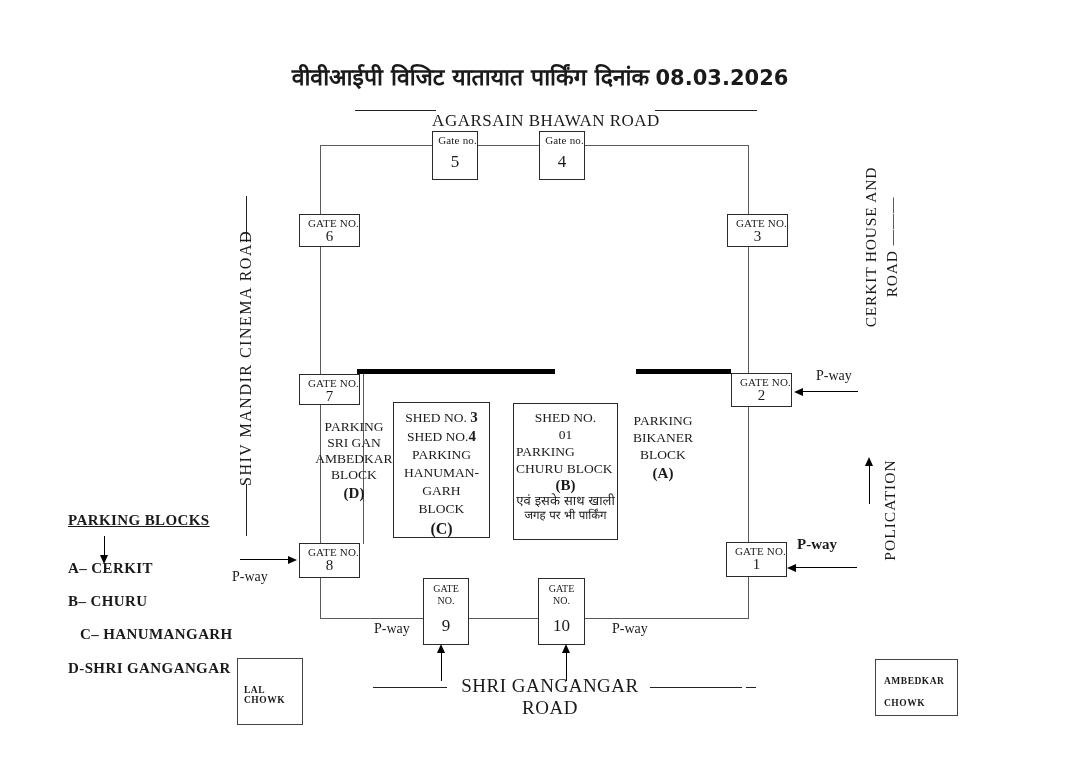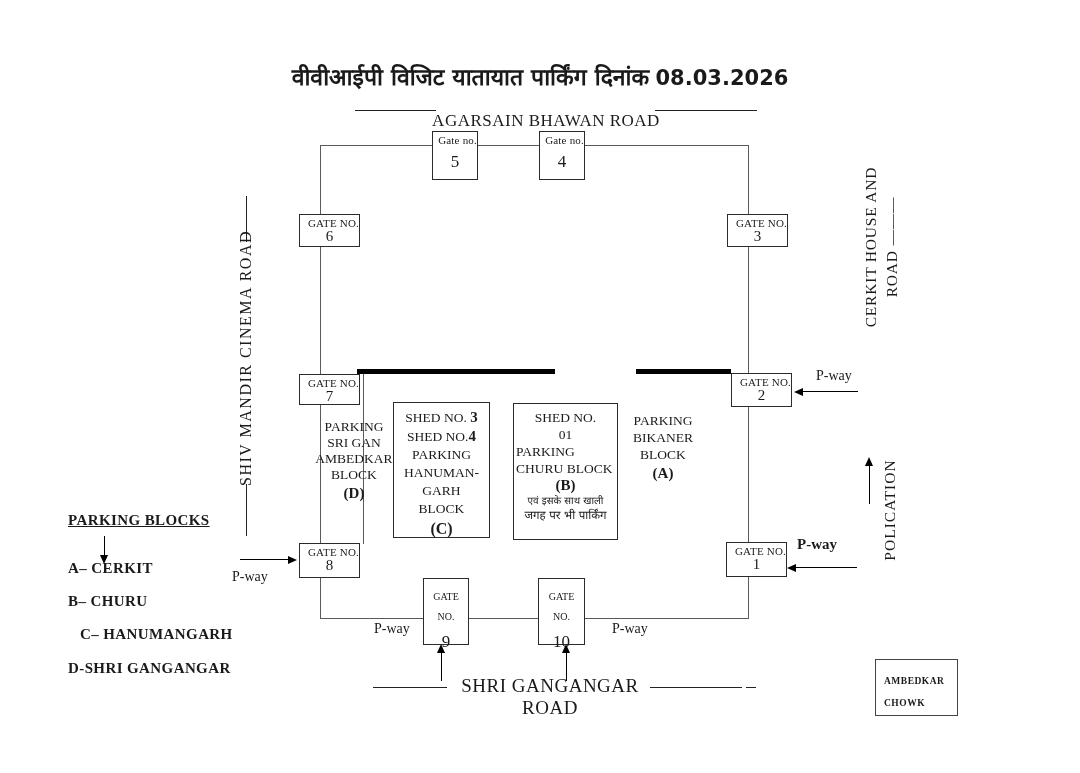--- a/index.html
+++ b/index.html
@@ -7,21 +7,21 @@
           font-family:"Liberation Serif", serif;color:#1a1a1a;}
   .abs{position:absolute;}
   .hline{position:absolute;height:0;border-top:1px solid #5a5a5a;}
   .vline{position:absolute;width:0;border-left:1px solid #5a5a5a;}
   .inkline{border-color:#222;}
   .thickbar{position:absolute;height:5px;background:#000;}
   .gate{position:absolute;background:#fff;border:1px solid #2b2b2b;box-sizing:border-box;}
   .glabel{font-size:11px;text-align:right;padding:2px 0 0 3px;letter-spacing:.2px;white-space:nowrap;}
   .gnum{font-size:15px;text-align:center;line-height:15px;}
   .gnum-big{font-size:17px;text-align:center;margin-top:6px;}
-  .g2l{font-size:10px;text-align:center;padding-top:4px;line-height:12px;margin-top:8px;}
+  .g2l{font-size:10px;text-align:center;padding-top:4px;line-height:12px;}
   .block-text{position:absolute;text-align:center;font-size:13.5px;line-height:16px;}
   .shedbox{position:absolute;background:#fff;border:1px solid #2b2b2b;box-sizing:border-box;
            text-align:center;font-size:13.5px;line-height:18px;padding-top:5px;}
   .code{font-weight:bold;font-size:15px;margin-top:2px;}
   .pway{position:absolute;font-size:14px;}
   .pway-b{position:absolute;font-size:15px;font-weight:bold;}
   .ah-left{position:absolute;width:0;height:0;border-top:4px solid transparent;border-bottom:4px solid transparent;border-right:9px solid #000;}
   .ah-right{position:absolute;width:0;height:0;border-top:4px solid transparent;border-bottom:4px solid transparent;border-left:9px solid #000;}
   .ah-up{position:absolute;width:0;height:0;border-left:4px solid transparent;border-right:4px solid transparent;border-bottom:9px solid #000;}
   .ah-down{position:absolute;width:0;height:0;border-left:4px solid transparent;border-right:4px solid transparent;border-top:9px solid #000;}
@@ -115,21 +115,21 @@
     <div>BLOCK</div>
     <div class="code" style="font-size:16px;">(C)</div>
   </div>
 
   <div class="shedbox" style="left:513px;top:403px;width:105px;height:137px;line-height:17px;">
     <div>SHED NO.</div>
     <div>01</div>
     <div style="text-align:left;padding-left:2px;">PARKING</div>
     <div style="text-align:left;padding-left:2px;">CHURU BLOCK</div>
     <div class="code" style="margin-top:0;">(B)</div>
-    <div style="font-size:10px;line-height:14px;font-family:'DejaVu Sans',sans-serif;">एवं इसके साथ खाली</div>
+    <div style="font-size:13px;line-height:14px;font-family:'DejaVu Sans',sans-serif;">एवं इसके साथ खाली</div>
     <div style="font-size:11.5px;line-height:14px;font-family:'DejaVu Sans',sans-serif;">जगह पर भी पार्किंग</div>
   </div>
 
   <div class="block-text" style="left:624px;top:412px;width:78px;line-height:17px;">
     <div>PARKING</div>
     <div>BIKANER</div>
     <div>BLOCK</div>
     <div class="code">(A)</div>
   </div>
 
@@ -186,19 +186,22 @@
   <div class="abs" style="left:68px;top:512px;font-size:15px;font-weight:bold;text-decoration:underline;letter-spacing:.4px;">PARKING BLOCKS</div>
   <div>
     <div class="shaft-v" style="left:104px;top:536px;height:20px;"></div>
     <div class="ah-down" style="left:100px;top:555px;"></div>
   </div>
   <div class="legend-item" style="left:68px;top:560px;">A– CERKIT</div>
   <div class="legend-item" style="left:68px;top:593px;">B– CHURU</div>
   <div class="legend-item" style="left:80px;top:626px;">C– HANUMANGARH</div>
   <div class="legend-item" style="left:68px;top:660px;">D-SHRI GANGANGAR</div>
 
+  <div class="chowk" style="left:237px;top:658px;width:66px;height:67px;padding:26px 0 0 6px;">
+    <span>LAL CHOWK</span>
+  </div>
 
   <div class="chowk" style="left:875px;top:659px;width:83px;height:57px;padding:10px 0 0 8px;line-height:22px;">
     <div>AMBEDKAR</div>
     <div>CHOWK</div>
   </div>
 
 </div>
 
 </body></html>

